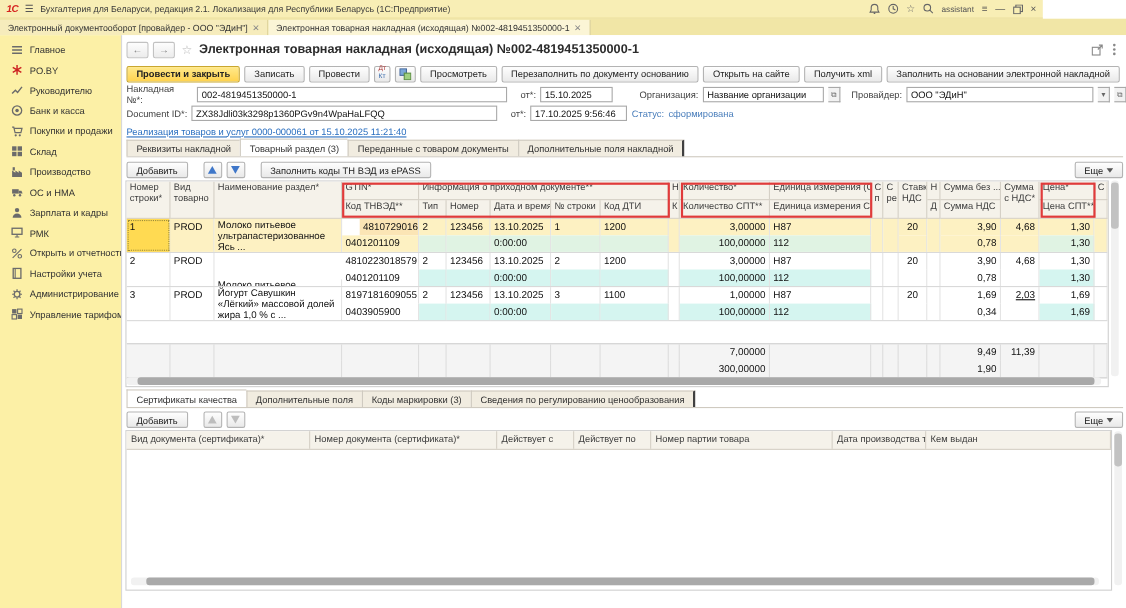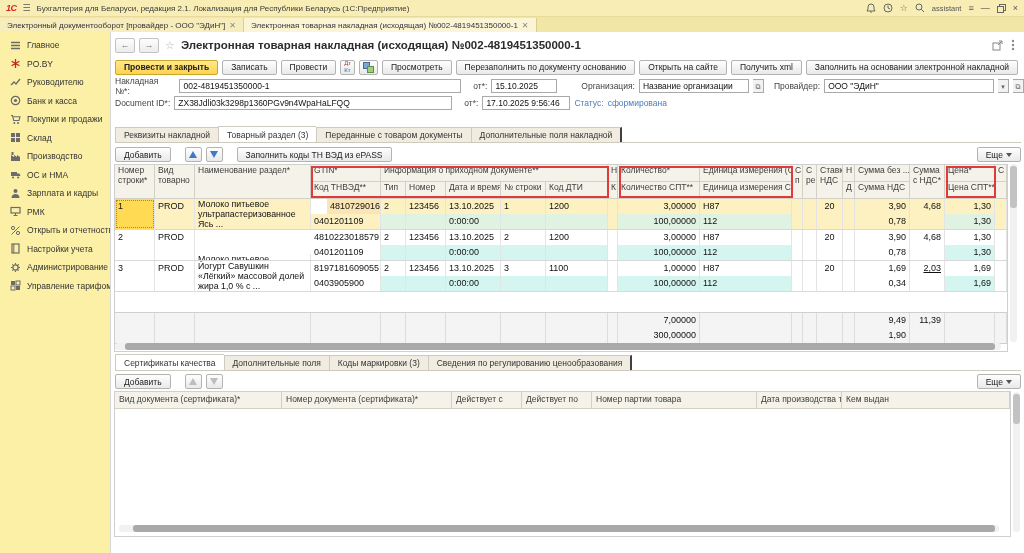--- a/index.html
+++ b/index.html
@@ -1,20 +1,20 @@
 <!DOCTYPE html>
 <html><head>
 <meta charset="utf-8">
 <style>
   * { margin:0; padding:0; box-sizing:border-box; }
   html,body { width:1024px; height:553px; font-family:"Liberation Sans","DejaVu Sans",sans-serif; }
   #app { position:relative; width:1024px; height:553px; background:#fff; overflow:hidden; font-size:8.5px; color:#333; }
 
   
-  .titlebar { position:absolute; left:0; top:0; width:1024px; height:17px; background:#f8eeb5; border-bottom:1px solid #e8db99; display:flex; align-items:center; padding:0 6px; gap:6px; }
+  .titlebar { position:absolute; left:0; top:0; width:948px; height:17px; background:#f8eeb5; border-bottom:1px solid #e8db99; display:flex; align-items:center; padding:0 6px; gap:6px; }
   .logo1c { color:#d6231f; font-weight:bold; font-size:9px; font-style:italic; letter-spacing:-0.5px; }
   .burger { color:#555; font-size:9px; }
   .wtitle { color:#3a3a3a; font-size:8px; white-space:nowrap; overflow:hidden; }
   .tb-right { margin-left:auto; display:flex; align-items:center; gap:7px; color:#666; }
   .tb-right svg { display:block; }
   .assistant { font-size:7.5px; color:#555; }
   .winbtn { font-size:9px; color:#555; line-height:1; }
 
   .tabbar { position:absolute; left:0; top:17px; width:1024px; height:15px; background:#f1e6a6; display:flex; align-items:flex-end; }
   .apptab { height:14px; display:flex; align-items:center; gap:4px; padding:0 7px; font-size:8px; color:#333; background:#f6ecbc; border-right:1px solid #d9cd92; white-space:nowrap; }
@@ -330,20 +330,23 @@
 
     <div class="fieldrow" style="top:63px;">
       <span>Document ID*:</span>
       <span class="inp" style="width:278px;">ZX38Jdli03k3298p1360PGv9n4WpaHaLFQQ</span>
       <span style="margin-left:8px;">от*:</span>
       <span class="inp" style="width:88px;">17.10.2025  9:56:46</span>
       <span class="status" style="">Статус:</span>
       <span class="status">сформирована</span>
     </div>
 
+    <div class="fieldrow" style="top:80px;">
+      <span class="link">Реализация товаров и услуг 0000-000061 от 15.10.2025 11:21:40</span>
+    </div>
 
     <div class="doctabs" id="doctabs">
         <div class="dtab">Реквизиты накладной</div>
         <div class="dtab active">Товарный раздел (3)</div>
         <div class="dtab">Переданные с товаром документы</div>
         <div class="dtab">Дополнительные поля накладной</div>
       </div>
 
     <div class="cmdrow">
       <span class="btn">Добавить</span>

